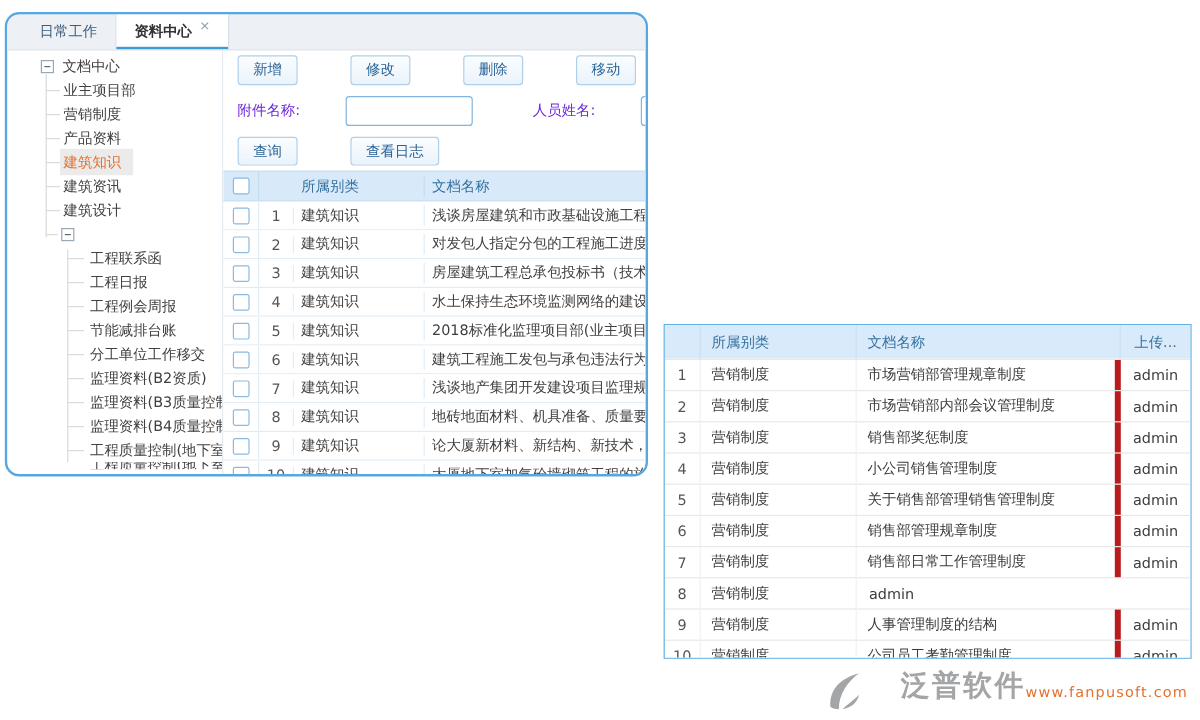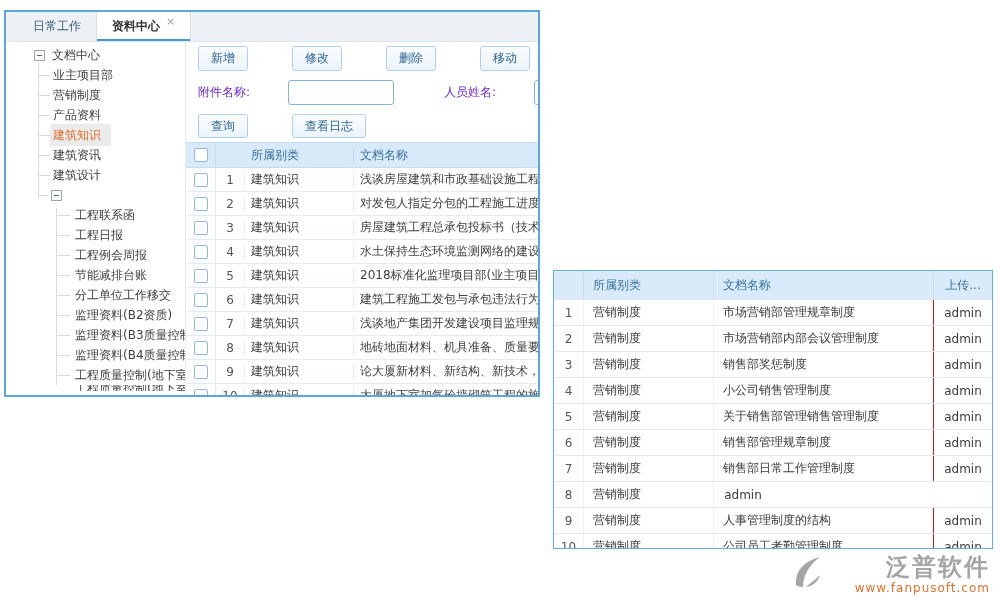--- a/index.html
+++ b/index.html
@@ -4,21 +4,21 @@
 <style>
   html,body{margin:0;padding:0;}
   body{
     width:1000px;height:600px;position:relative;background:#fff;
     font-family:"DejaVu Sans","Liberation Sans",sans-serif;font-size:12px;color:#404040;
     overflow:hidden;
   }
   
   .window{
     position:absolute;left:4px;top:10px;width:536px;height:387px;
-    border:2px solid #58A8DF;border-radius:0;background:#fff;overflow:hidden;box-sizing:border-box;
+    border:2px solid #58A8DF;border-radius:12px;background:#fff;overflow:hidden;box-sizing:border-box;
   }
   .tabbar{height:29px;background:#EDF1F5;border-bottom:1px solid #DDE6ED;display:flex;align-items:stretch;padding-left:12px;}
   .tab{display:flex;align-items:center;padding:0 15px;color:#3E5E7E;cursor:pointer;position:relative;}
   .tab.active{background:#fff;font-weight:bold;color:#333;border-left:1px solid #D7E0E8;border-right:1px solid #D7E0E8;}
   .tab.active::after{content:"";position:absolute;left:0;right:0;bottom:0;height:2px;background:#3D9BD8;}
   .tab-close{font-size:11px;color:#90A4B4;margin-left:6px;transform:translateY(-5px);font-weight:normal;}
   .wbody{display:flex;height:353px;padding-left:24px;}
   
   .sidebar{width:156px;border-right:1px solid #E3EAF0;position:relative;overflow:hidden;flex:none;padding-top:3px;box-sizing:border-box;}
   .vline{position:absolute;width:1px;background:#DADADA;}
@@ -78,27 +78,27 @@
     position:absolute;left:553px;top:270px;width:440px;height:279px;
     border:1px solid #5FB0E5;background:#fff;box-sizing:border-box;overflow:hidden;
   }
   .rt-head,.rt-row{display:flex;align-items:center;}
   .rt-head{height:28px;background:#D9EBFA;color:#34719F;}
   .rt-row{height:25px;border-top:1px solid #E8E8E8;background:#fff;color:#3C3C3C;}
   .r-idx{width:29px;flex:none;text-align:center;color:#555;border-right:1px solid #EDF1F5;height:100%;display:flex;align-items:center;justify-content:center;}
   .rt-head .r-idx{border-right:1px solid #C9DFF1;}
   .r-cat{width:120px;flex:none;padding-left:9px;border-right:1px solid #EDF1F5;height:100%;display:flex;align-items:center;}
   .rt-head .r-cat{border-right:1px solid #C9DFF1;}
-  .r-name{flex:1;padding-left:9px;min-width:0;border-right:1px solid #b91c1c;height:100%;display:flex;align-items:center;overflow:hidden;white-space:nowrap;}
+  .r-name{flex:1;padding-left:9px;min-width:0;border-right:5px solid #b91c1c;height:100%;display:flex;align-items:center;overflow:hidden;white-space:nowrap;}
   .rt-head .r-name{border-right:1px solid #C9DFF1;}
   .r-up{width:58px;flex:none;text-align:center;height:100%;display:flex;align-items:center;justify-content:center;}
   
   .logo{position:absolute;right:10px;bottom:5px;display:flex;align-items:flex-start;}
   .logo-mark{margin-right:4px;margin-top:2px;}
-  .logo-txt{display:flex;flex-direction:column;align-items:flex-end;margin-left:29px;}
+  .logo-txt{display:flex;flex-direction:row;align-items:flex-end;margin-left:29px;}
   .logo-name{font-size:24px;font-weight:bold;color:#A3A5A7;letter-spacing:2px;line-height:1.1;}
   .logo-url{font-size:12px;color:#E5702A;letter-spacing:1px;line-height:1.2;}
 </style>
 </head>
 <body>
 
 <div class="window">
 
   <div class="tabbar">
     <div class="tab">

